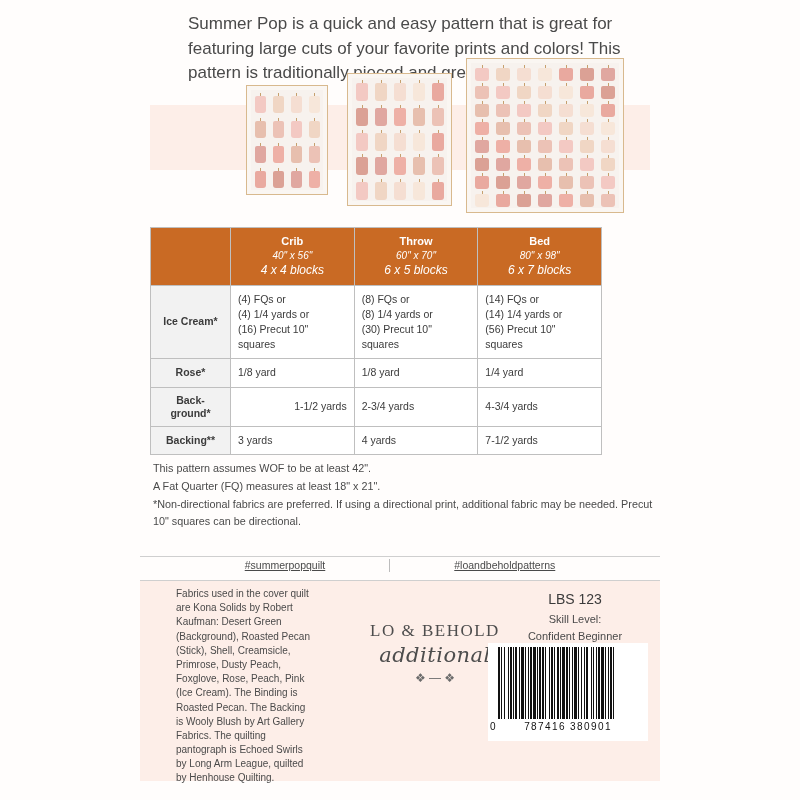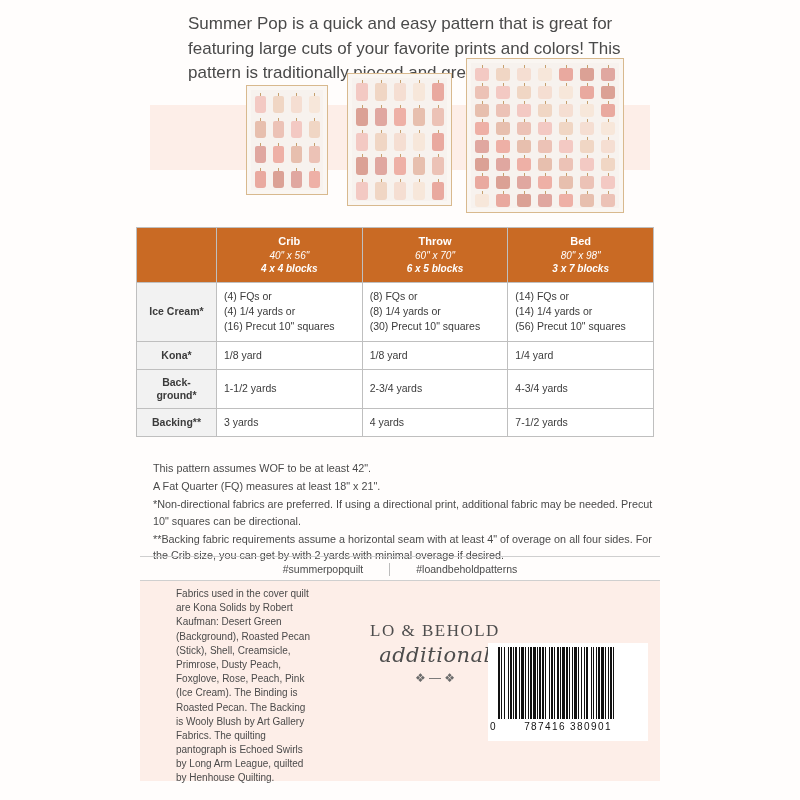--- a/index.html
+++ b/index.html
@@ -67,43 +67,43 @@
     width: 1px;
   }
 
   #quilt-crib { left: 246px; top: 85px; width: 82px; height: 110px; }
   #quilt-throw { left: 347px; top: 73px; width: 105px; height: 133px; }
   #quilt-bed { left: 466px; top: 58px; width: 158px; height: 155px; }
 
   
   .table {
     position: absolute;
-    left: 136px;
+    left: 150px;
     top: 227px;
-    width: 518px;
+    width: 452px;
     border-collapse: collapse;
     font-size: 10.5px;
   }
   .table td, .table th {
     border: 1px solid #bfbfbf;
     vertical-align: middle;
     box-sizing: border-box;
   }
   .hdr-cell {
     background: #c96a24;
     color: #ffffff;
     text-align: center;
     padding: 6px 4px;
     font-weight: bold;
     font-size: 11px;
     line-height: 1.35;
     border: 1px solid #c96a24;
   }
   .hdr-cell .sz { font-style: italic; font-weight: normal; font-size: 10px; display: block; }
-  .hdr-cell .bl { font-style: italic; font-weight: bold; font-size: 10px; display: block; }
+  .hdr-cell .bl { font-style: italic; font-weight: normal; font-size: 12px; display: block; }
   .hdr-blank {
     background: #c96a24;
     width: 80px;
     border: 1px solid #c96a24;
   }
   .rowlabel {
     background: #f2f2f2;
     text-align: center;
     font-weight: bold;
     font-size: 10.5px;
@@ -144,23 +144,23 @@
   }
   .hashbar {
     position: absolute;
     left: 140px;
     top: 559px;
     width: 520px;
     height: 20px;
     font-size: 10.5px;
     color: #4a4a4a;
     display: flex;
-    align-items: center;
     justify-content: center;
-    gap: 26px;
+    gap: 64px;
+    text-decoration: underline;
   }
   .hashdivider {
     width: 1px;
     height: 13px;
     background: #bcbcbc;
   }
 
   
   .footer {
     position: absolute;
@@ -492,83 +492,87 @@
           <span class="bl">4 x 4 blocks</span>
         </th>
         <th class="hdr-cell">
           <span>Throw</span>
           <span class="sz">60" x 70"</span>
           <span class="bl">6 x 5 blocks</span>
         </th>
         <th class="hdr-cell">
           <span>Bed</span>
           <span class="sz">80" x 98"</span>
-          <span class="bl">3 x 7 blocks</span>
+          <span class="bl">6 x 7 blocks</span>
         </th>
       </tr>
     </thead>
     <tbody>
       <tr>
         <td class="rowlabel nl" style="white-space: pre-line; text-align: center;">Ice Cream*</td>
         <td class="cell nl" style="white-space: pre-line;">(4) FQs or
 (4) 1/4 yards or
 (16) Precut 10" squares</td>
         <td class="cell nl" style="white-space: pre-line;">(8) FQs or
 (8) 1/4 yards or
 (30) Precut 10" squares</td>
         <td class="cell nl" style="white-space: pre-line;">(14) FQs or
 (14) 1/4 yards or
 (56) Precut 10" squares</td>
       </tr>
       <tr>
-        <td class="rowlabel nl" style="white-space: pre-line;">Kona*</td>
+        <td class="rowlabel nl" style="white-space: pre-line;">Rose*</td>
         <td class="cell" style="white-space: pre-line;">1/8 yard</td>
         <td class="cell" style="white-space: pre-line;">1/8 yard</td>
         <td class="cell" style="white-space: pre-line;">1/4 yard</td>
       </tr>
       <tr>
         <td class="rowlabel nl" style="white-space: pre-line;">Back-
 ground*</td>
-        <td class="cell" style="white-space: pre-line;">1-1/2 yards</td>
+        <td class="cell" style="white-space: pre-line; text-align: right;">1-1/2 yards</td>
         <td class="cell" style="white-space: pre-line;">2-3/4 yards</td>
         <td class="cell" style="white-space: pre-line;">4-3/4 yards</td>
       </tr>
       <tr>
         <td class="rowlabel nl" style="white-space: pre-line;">Backing**</td>
         <td class="cell" style="white-space: pre-line;">3 yards</td>
         <td class="cell" style="white-space: pre-line;">4 yards</td>
         <td class="cell" style="white-space: pre-line;">7-1/2 yards</td>
       </tr>
     </tbody>
   </table>
 
   <div class="notes">
     <p>This pattern assumes WOF to be at least 42".</p>
     <p>A Fat Quarter (FQ) measures at least 18" x 21".</p>
     <p>*Non-directional fabrics are preferred. If using a directional print, additional fabric may be needed. Precut 10" squares can be directional.</p>
-    <p>**Backing fabric requirements assume a horizontal seam with at least 4" of overage on all four sides. For the Crib size, you can get by with 2 yards with minimal overage if desired.</p>
   </div>
 
   <div class="hashrule-top"></div>
   <div class="hashbar">
     <span>#summerpopquilt</span>
     <span class="hashdivider"></span>
     <span>#loandbeholdpatterns</span>
   </div>
   <div class="hashrule-bottom"></div>
 
   <div class="footer">
     <div class="fabric-note">Fabrics used in the cover quilt are Kona Solids by Robert Kaufman: Desert Green (Background), Roasted Pecan (Stick), Shell, Creamsicle, Primrose, Dusty Peach, Foxglove, Rose, Peach, Pink (Ice Cream). The Binding is Roasted Pecan. The Backing is Wooly Blush by Art Gallery Fabrics. The quilting pantograph is Echoed Swirls by Long Arm League, quilted by Henhouse Quilting.</div>
 
     <div class="logo">
       <div class="l1">LO &amp; BEHOLD</div>
       <div class="l2">additional</div>
       <div class="sprig">❖&nbsp;—&nbsp;❖</div>
     </div>
 
+    <div class="pattern-info">
+      <div class="code">LBS 123</div>
+      <div>Skill Level:</div>
+      <div>Confident Beginner</div>
+    </div>
 
     <div class="barcode-box">
       <div class="barcode-bars" id="barcode-bars">
           <i style="width:2px;"></i>
           <i style="width:1px;background:transparent;"></i>
           <i style="width:1px;"></i>
           <i style="width:2px;background:transparent;"></i>
           <i style="width:1px;"></i>
           <i style="width:3px;background:transparent;"></i>
           <i style="width:1px;"></i>

